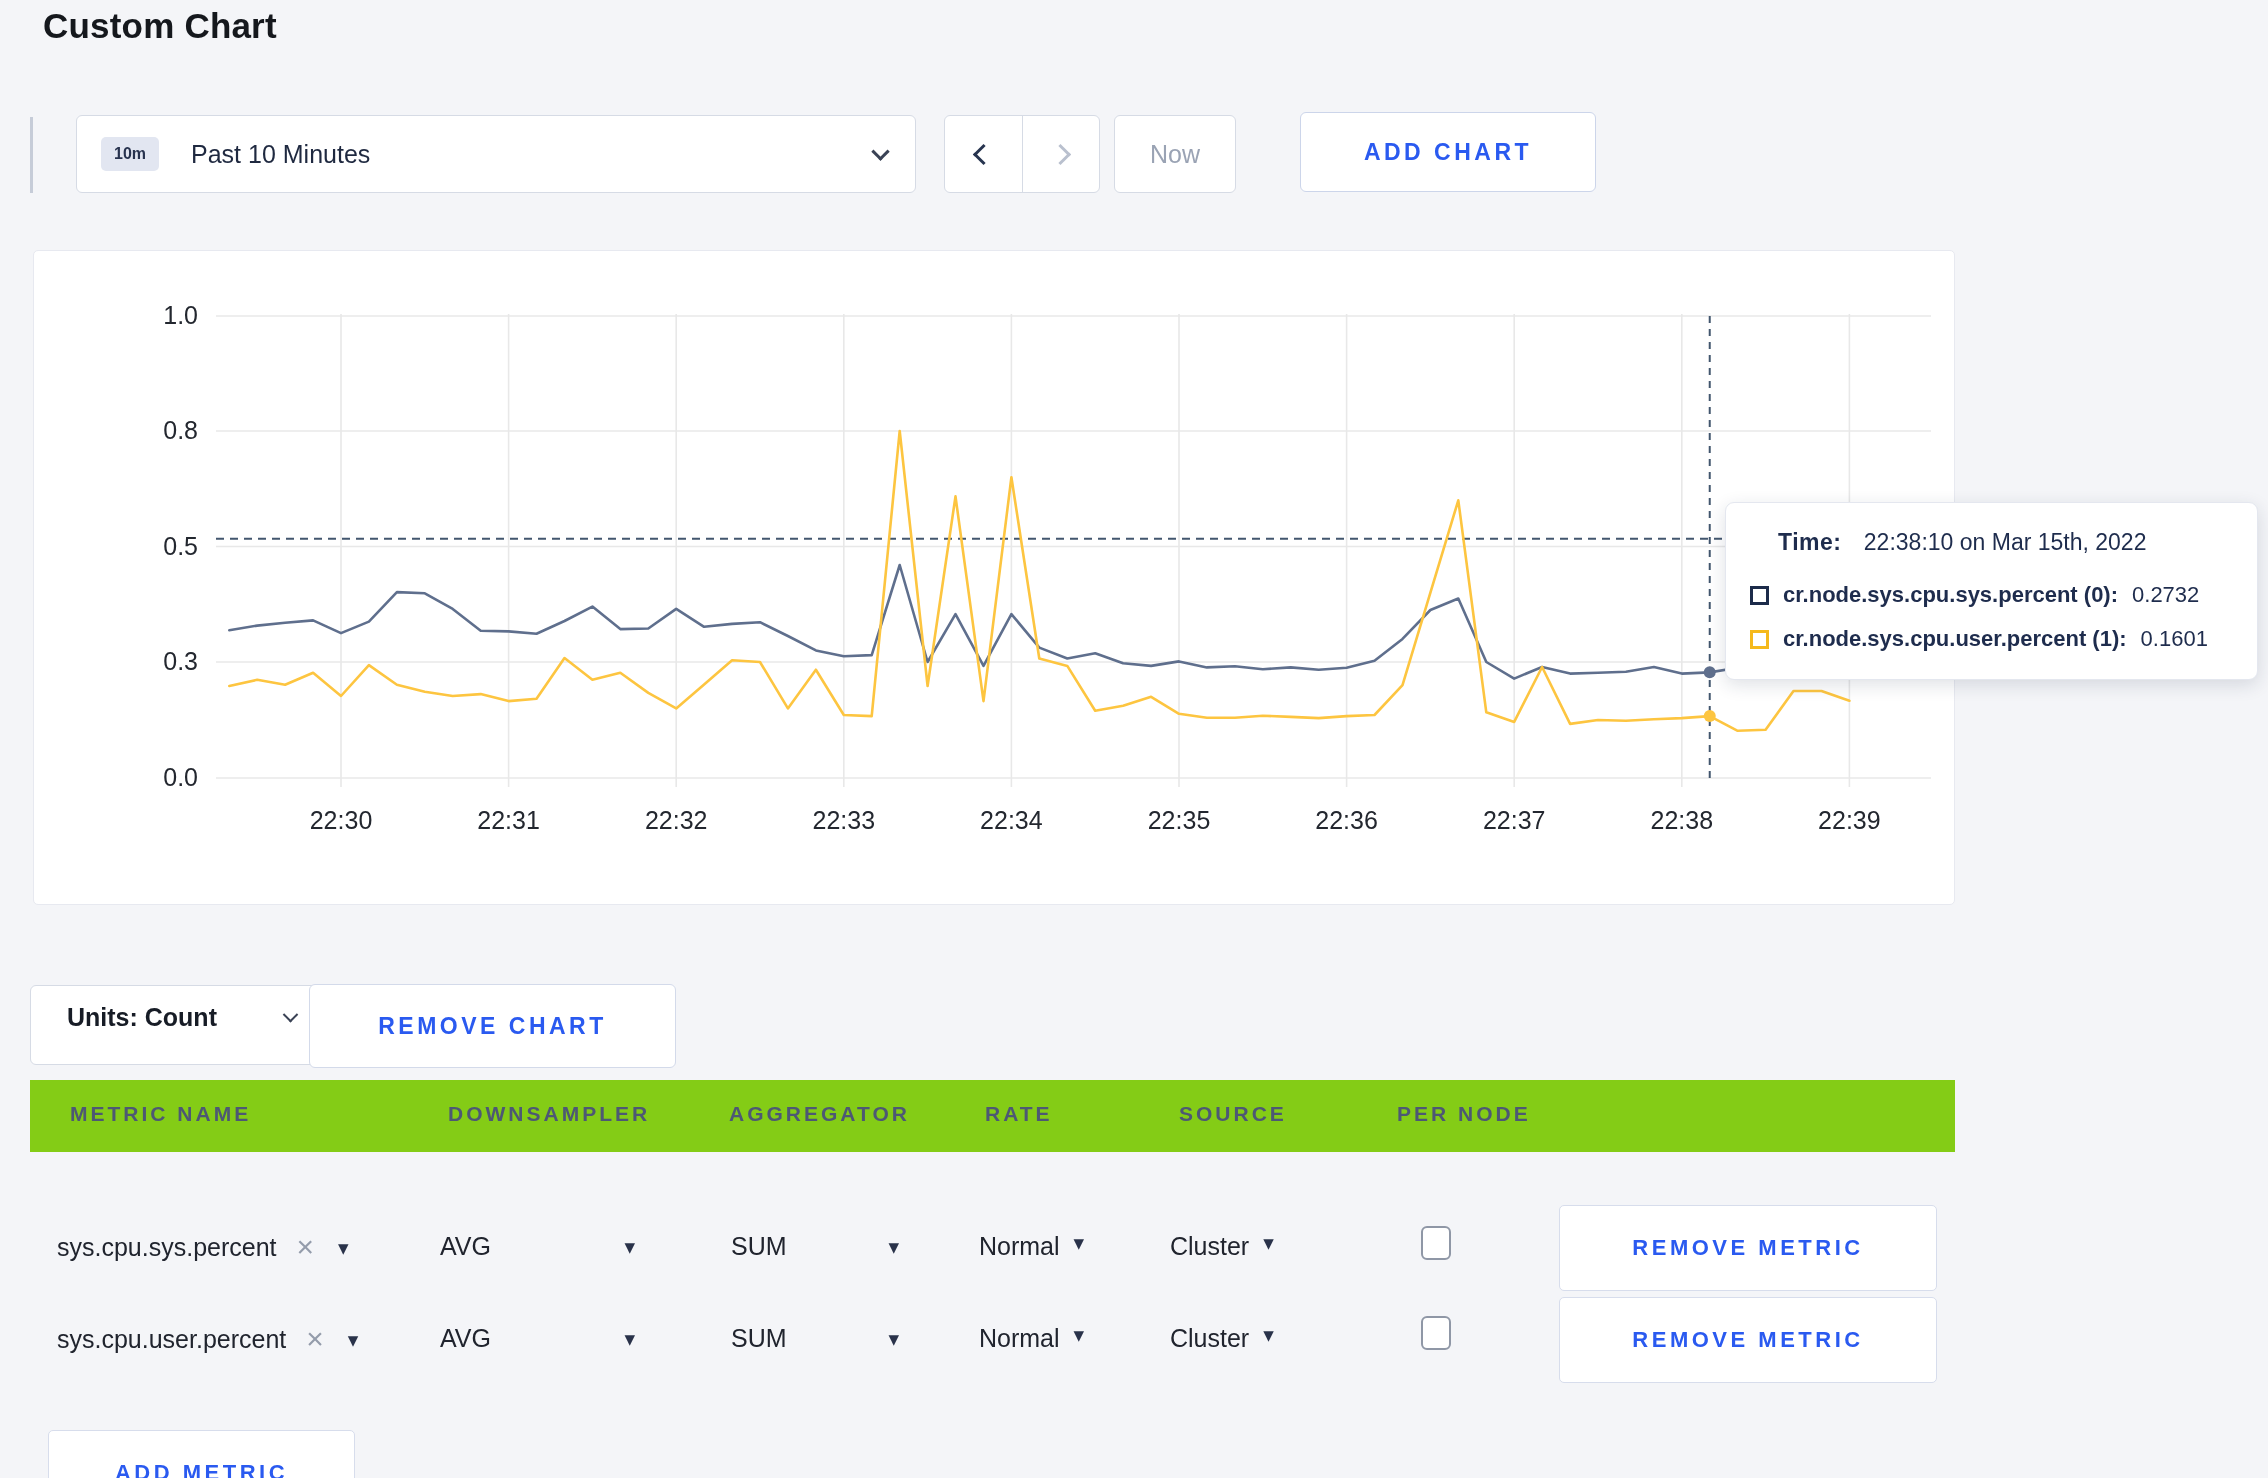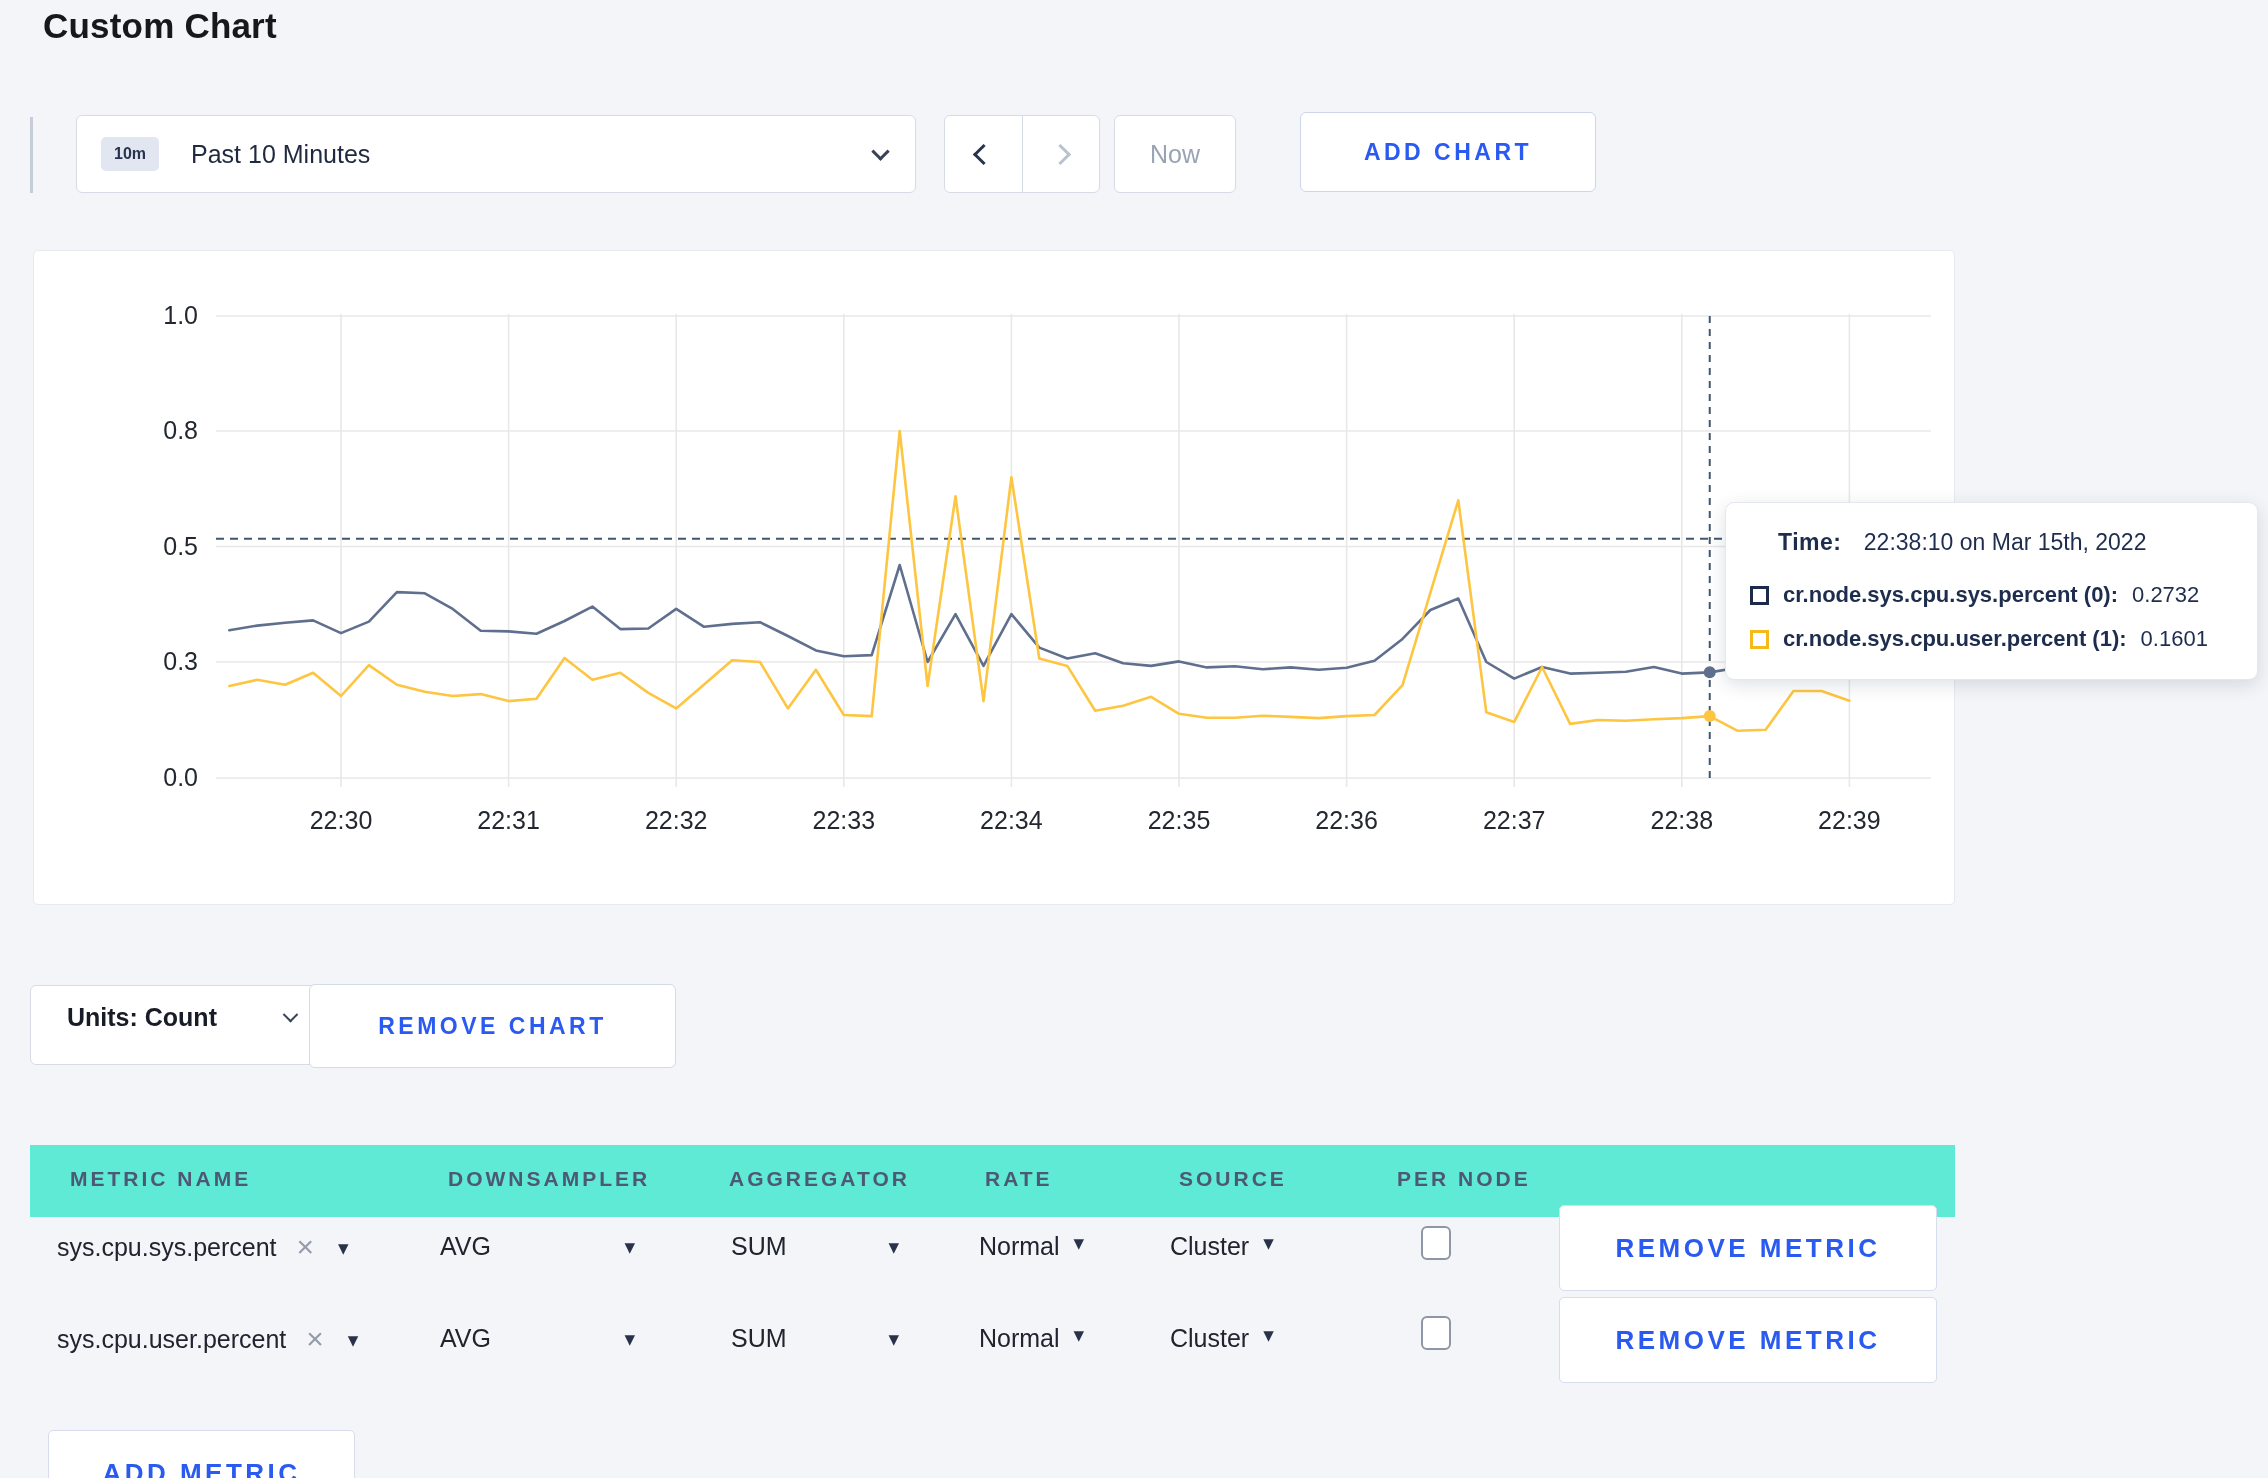--- a/index.html
+++ b/index.html
@@ -51,32 +51,32 @@
   .tooltip-series-label { font-weight:bold; }
   .tooltip-series-value { margin-left:14px; }
 
   
   #units-select { left:30px; top:985px; width:293px; height:80px; justify-content:flex-start; padding:0 26px 16px 36px; }
   #units-label { font-size:25px; font-weight:bold; color:#171c26; }
   #units-chevron { margin-left:auto; width:11px; height:11px; border-width:2.5px; border-color:#3a4255; }
   #remove-chart-button { left:309px; top:984px; width:367px; height:84px; border-color:#d3daea; }
 
   
-  #table-header-card { left:30px; top:1145px; width:1925px; height:72px; background:#5eead4; position:absolute; }
+  #table-header-card { left:30px; top:1080px; width:1925px; height:72px; background:#84cc16; position:absolute; }
   .col-header { position:absolute; top:22px; font-size:21px; font-weight:600; letter-spacing:3px; color:#4d5874; }
   .cell-text { font-size:25px; color:#20242e; }
   .caret { font-size:21px; color:#29324a; line-height:1; }
   .metric-cell { display:flex; align-items:center; position:absolute; left:57px; cursor:pointer; }
   .clear-x { font-size:30px; color:#949cab; margin-left:20px; cursor:pointer; }
   .metric-cell .caret { margin-left:24px; }
   .dd-between { position:absolute; display:flex; align-items:center; justify-content:space-between; cursor:pointer; }
   .dd-inline  { position:absolute; display:flex; align-items:flex-start; gap:14px; cursor:pointer; }
   .checkbox { position:absolute; width:30px; height:34px; background:#fff; border:2.5px solid #8f97a6; border-radius:6px; cursor:pointer; }
   .outline-btn { position:absolute; background:#fff; border:1px solid #d7ddec; border-radius:5px; display:flex; align-items:center; justify-content:center; cursor:pointer; }
-  .outline-btn .blue-label { font-size:26px; letter-spacing:3.5px; font-weight:600; color:#2a5af0; }
+  .outline-btn .blue-label { font-size:22px; letter-spacing:3.5px; font-weight:600; color:#2a5af0; }
 </style>
 </head>
 <body>
 
 <div class="abs" id="page-title">Custom Chart</div>
 
 <div class="abs toolbar-divider"></div>
 
 <div class="abs btn" id="time-select">
   <span id="time-badge">10m</span>

